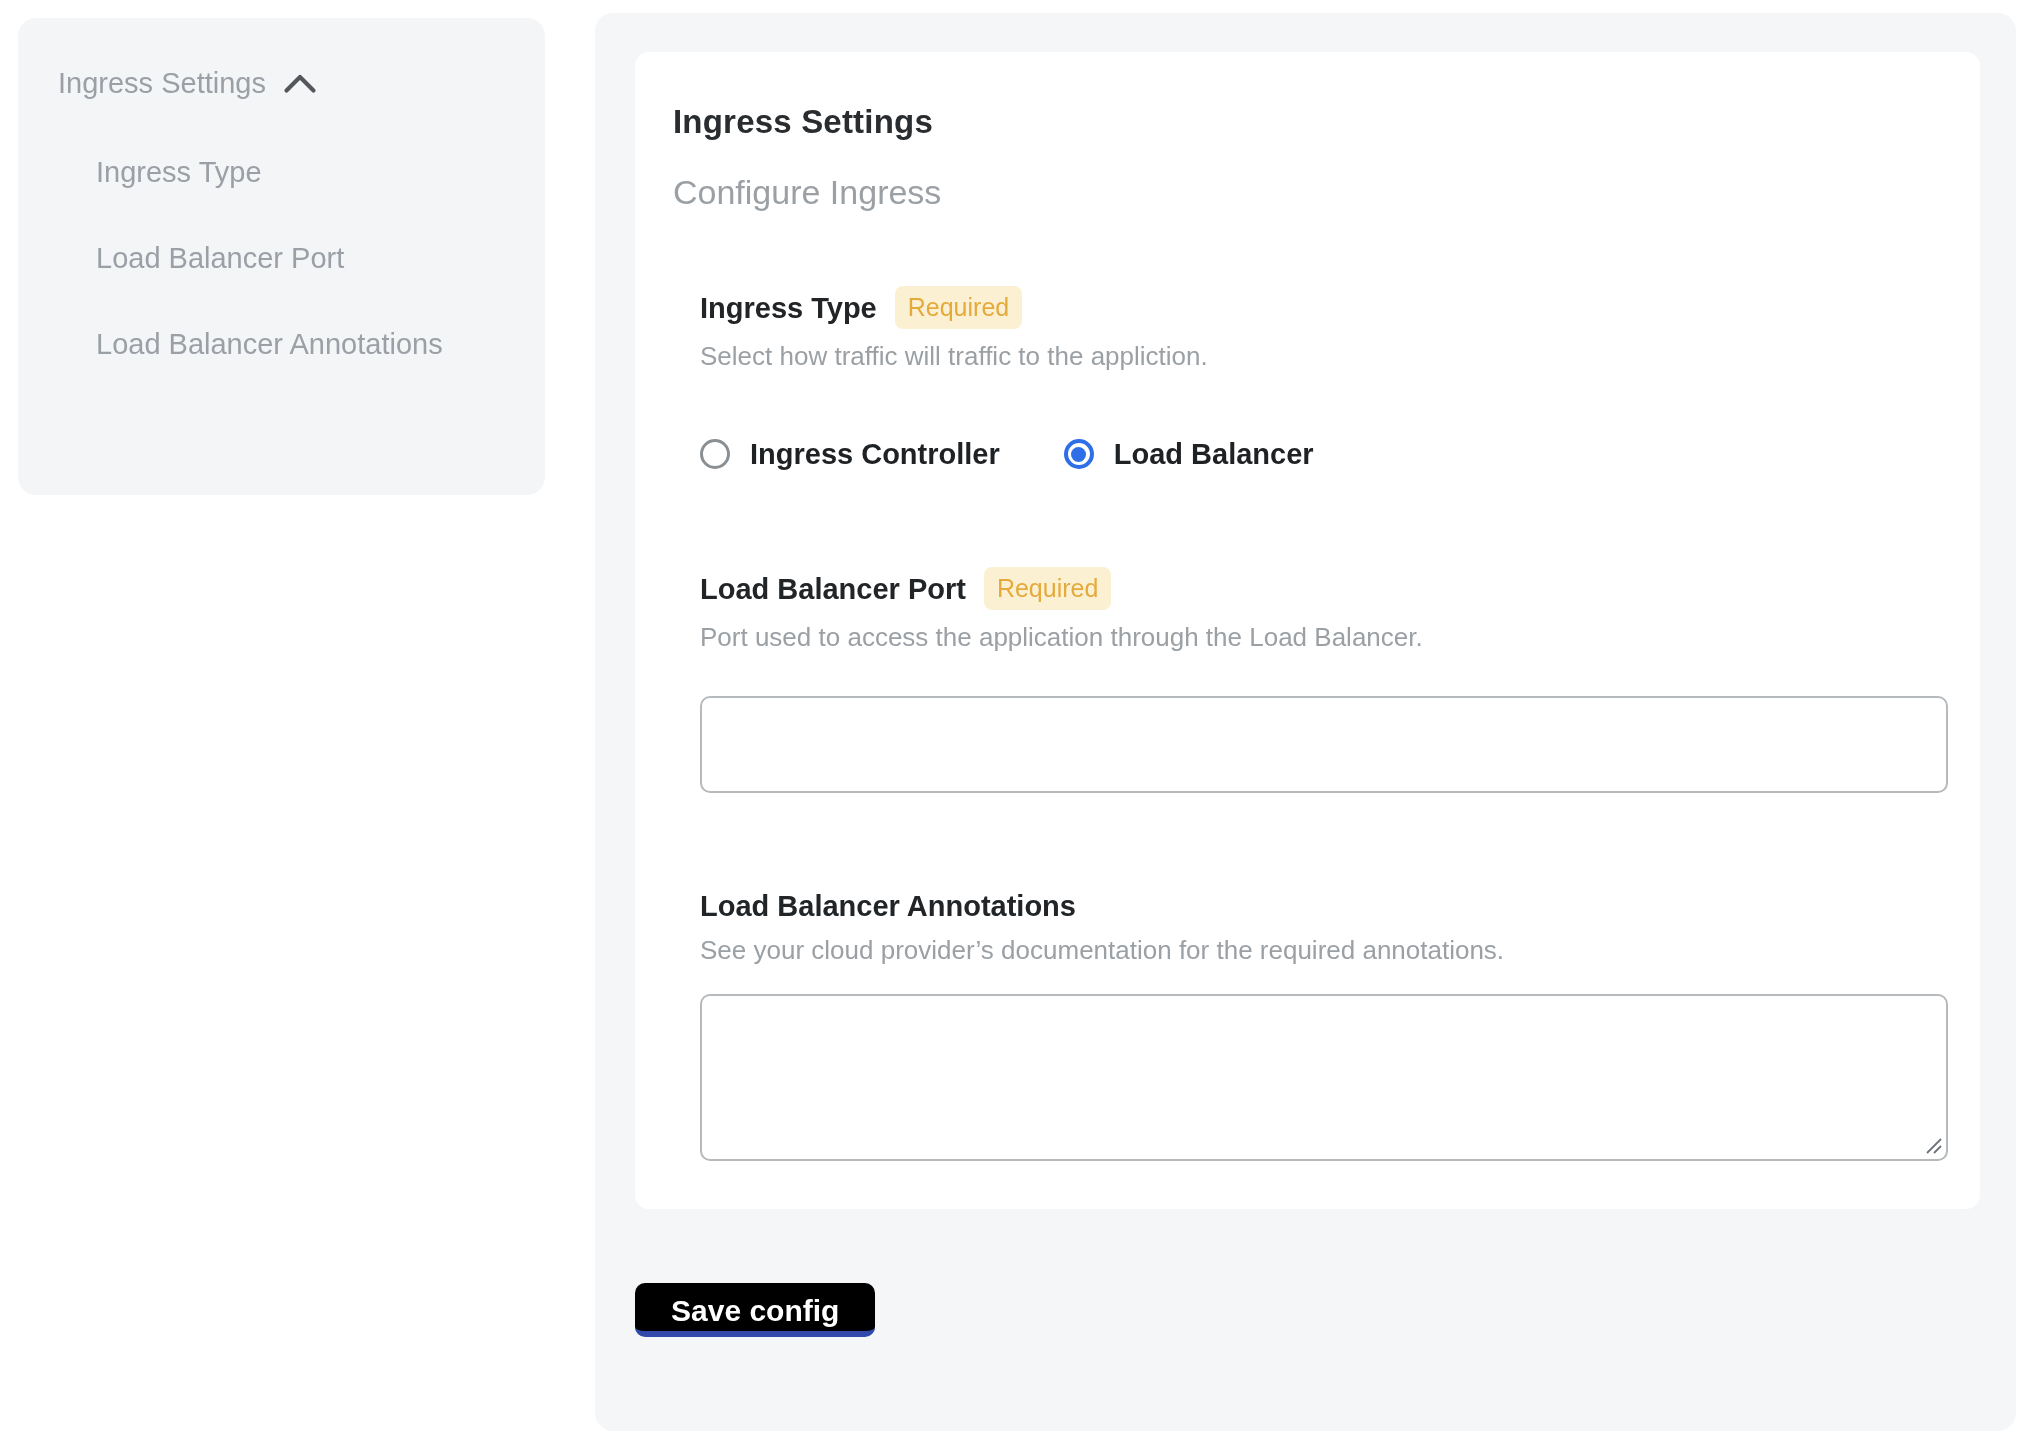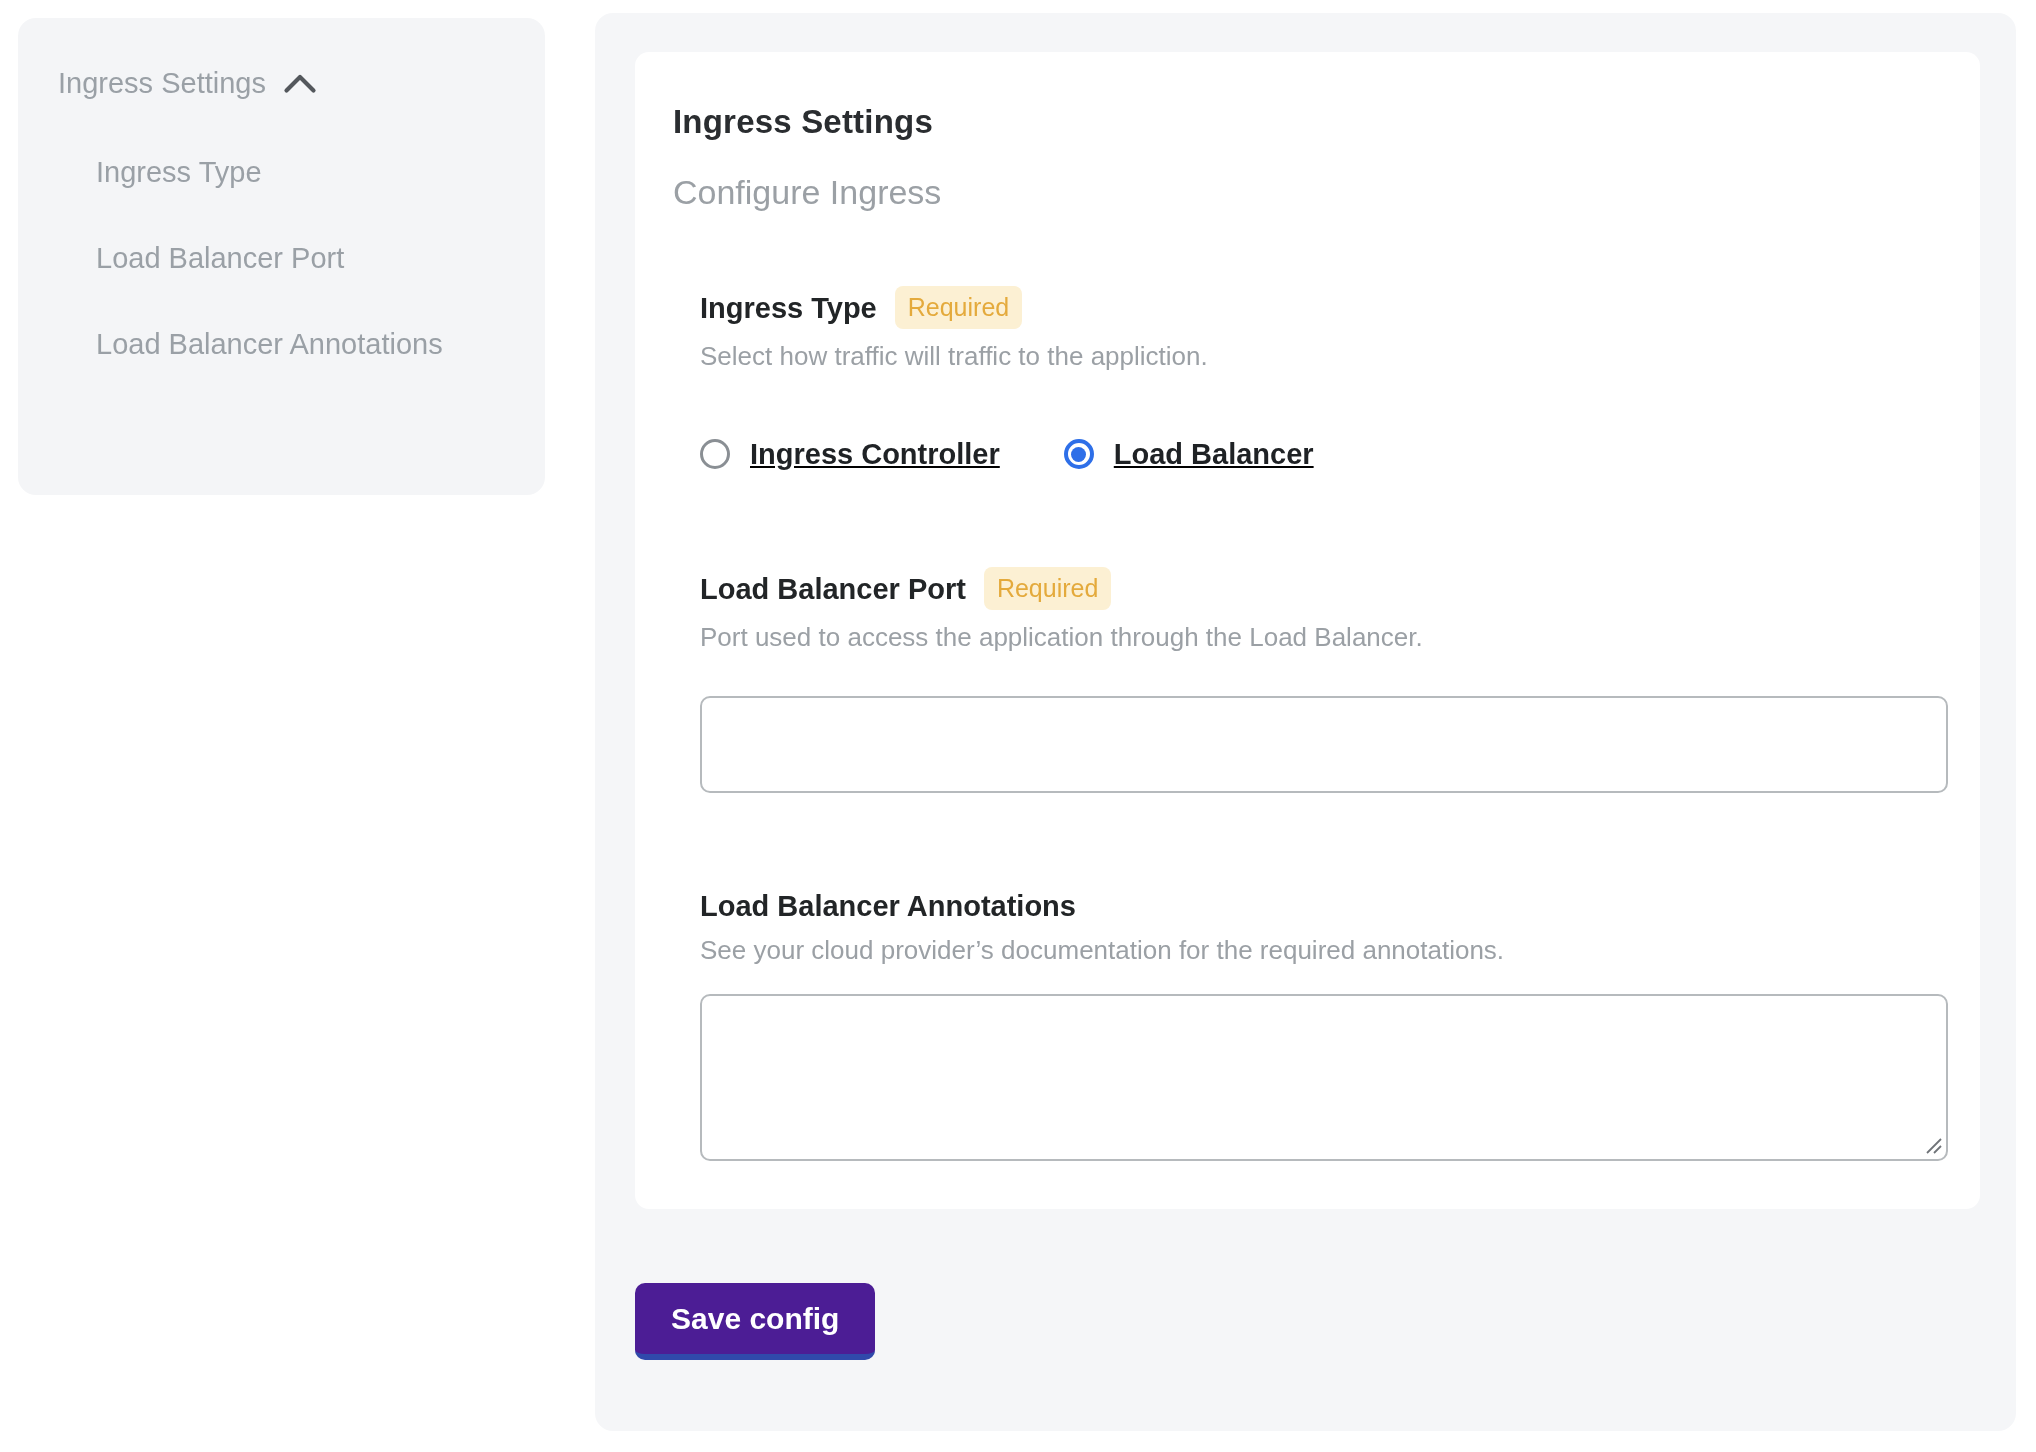--- a/index.html
+++ b/index.html
@@ -80,21 +80,21 @@
   }
   .field-desc {
     margin-top: 12px;
     font-size: 26px; line-height: 30px;
     color: #9ba0a5;
   }
 
   
   .section-ingress-type { margin-top: 79px; }
   .radio-row { margin-top: 66px; display: flex; align-items: center; gap: 64px; }
-  .radio-option { display: flex; align-items: center; gap: 20px; cursor: pointer; text-decoration: underline; }
+  .radio-option { display: flex; align-items: center; gap: 20px; cursor: pointer; }
   .radio-circle {
     width: 30px; height: 30px;
     border-radius: 50%;
     border: 3px solid #8a8f94;
     background: #ffffff;
     flex: 0 0 auto;
   }
   .radio-option.selected .radio-circle {
     border: 4px solid #2e6fe8;
     display: flex; align-items: center; justify-content: center;
@@ -148,30 +148,30 @@
   .resize-handle {
     position: absolute;
     right: 5px; bottom: 6px;
     width: 18px; height: 18px;
     cursor: nwse-resize;
   }
 
   .save-button {
     margin-top: 74px;
     display: inline-block;
-    background: #4c1d95;
+    background: #000000;
     border: none;
     border-bottom: 6px solid #3049ab;
     border-radius: 10px;
     color: #ffffff;
     font-family: "Liberation Sans", sans-serif;
     font-size: 30px;
     font-weight: 700;
     padding: 0 36px;
-    height: 77px;
+    height: 54px;
     line-height: 56px;
     cursor: pointer;
   }
 </style>
 </head>
 <body>
 
 <nav class="sidebar">
   <div class="sidebar-header">
     <span>Ingress Settings</span>

